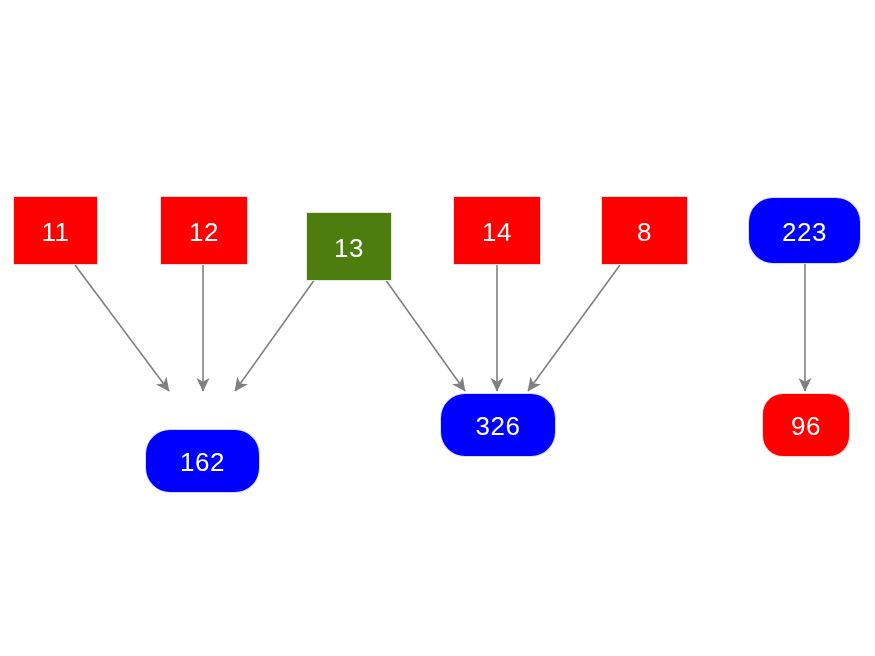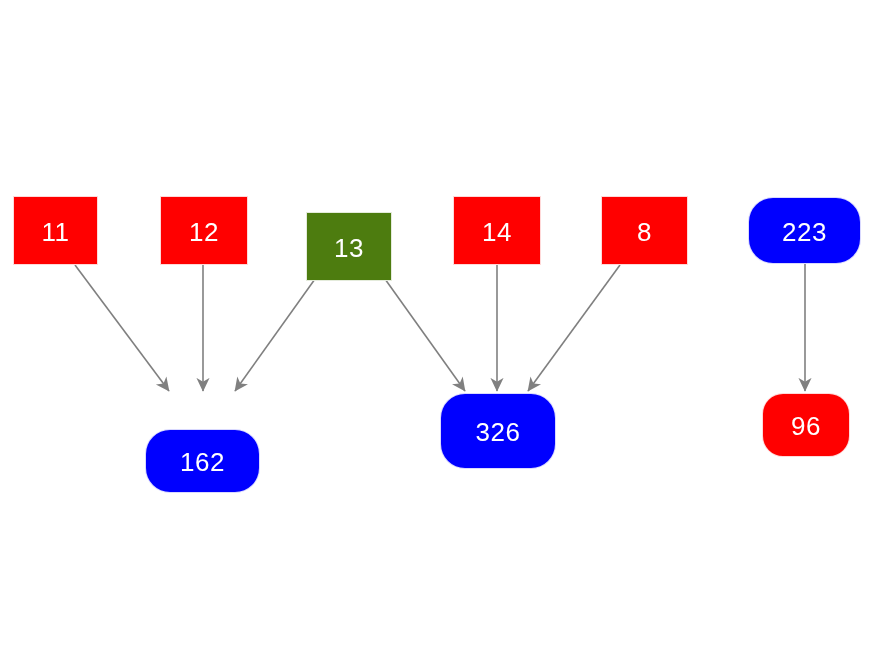--- a/index.html
+++ b/index.html
@@ -83,21 +83,21 @@
       </div>
       <div class="node red" style="left: 601px; top: 196px; width: 87px; height: 69px; background: rgb(255, 0, 0);">
         <span class="node-label">8</span>
       </div>
       <div class="node blue" style="left: 748px; top: 197px; width: 113px; height: 67px; background: rgb(0, 0, 255);">
         <span class="node-label">223</span>
       </div>
       <div class="node blue" style="left: 145px; top: 393px; width: 115px; height: 64px; background: rgb(0, 0, 255); margin-top: 36px;">
         <span class="node-label">162</span>
       </div>
-      <div class="node blue" style="left: 440px; top: 393px; width: 116px; height: 76px; background: rgb(0, 0, 255);">
+      <div class="node blue" style="left: 440px; top: 393px; width: 116px; height: 64px; background: rgb(0, 0, 255);">
         <span class="node-label">326</span>
       </div>
       <div class="node red" style="left: 762px; top: 393px; width: 88px; height: 64px; background: rgb(255, 0, 0); border-radius: 21px;">
         <span class="node-label">96</span>
       </div>
     </div>
 
 </div>
 
 </body></html>

